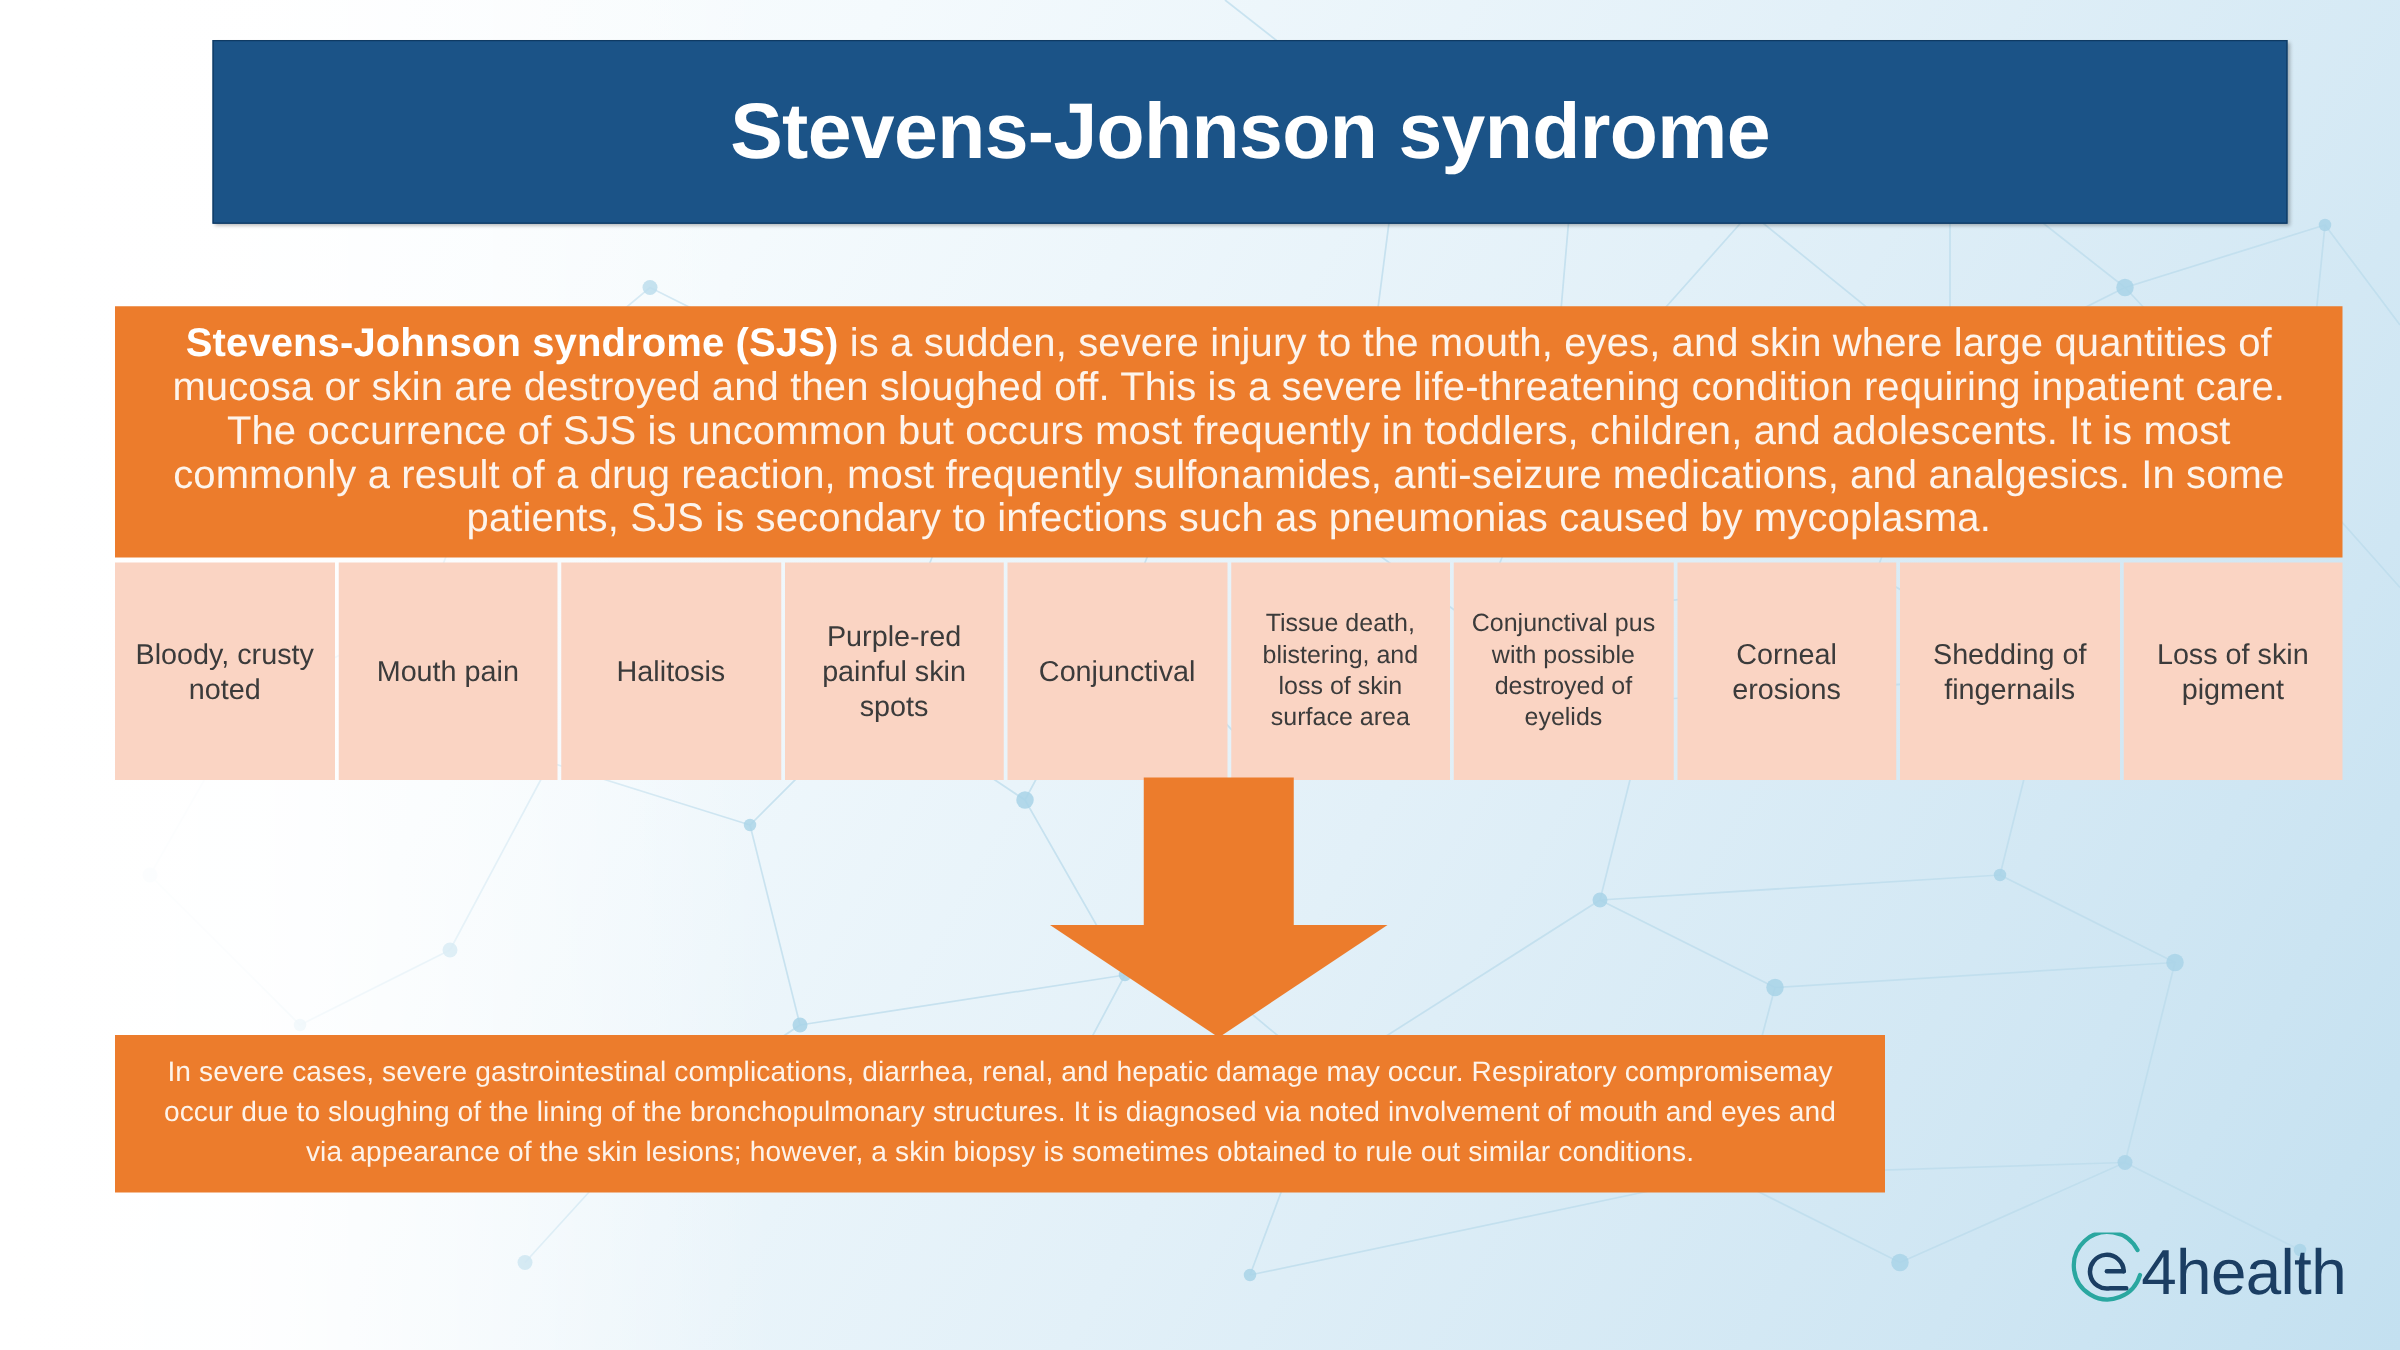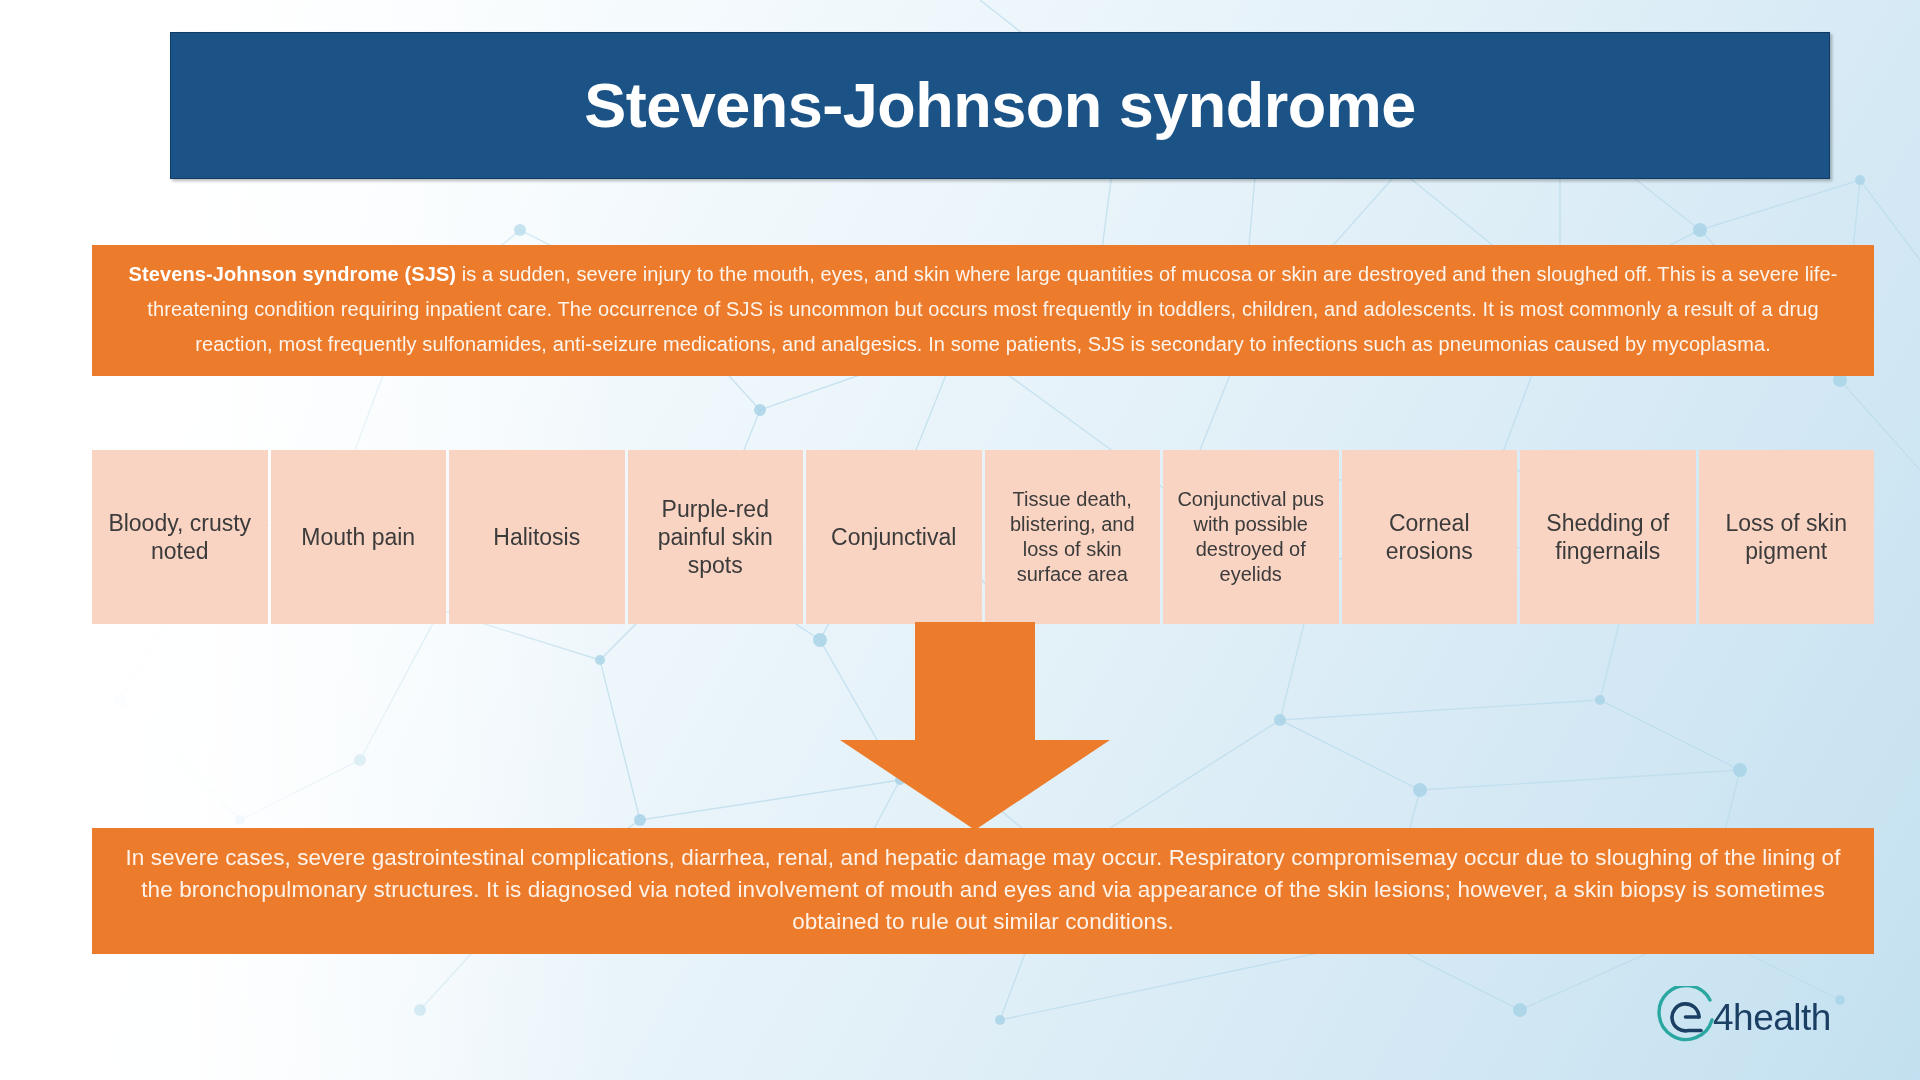--- a/index.html
+++ b/index.html
@@ -65,21 +65,21 @@
     position: absolute;
     left: 92px;
     top: 245px;
     width: 1782px;
     background: #ec7c2c;
     padding: 12px 26px 14px 26px;
     box-sizing: border-box;
   }
   .desc-text {
     color: #fdf4ec;
-    font-size: 20px;
+    font-size: 32px;
     line-height: 35px;
     text-align: center;
     letter-spacing: 0.1px;
   }
   .desc-text b {
     color: #ffffff;
     font-weight: bold;
   }
 
   
@@ -135,21 +135,21 @@
     border-left: 135px solid transparent;
     border-right: 135px solid transparent;
     border-top: 90px solid #ec7c2c;
   }
 
   
   .bottom-band {
     position: absolute;
     left: 92px;
     top: 828px;
-    width: 1782px;
+    width: 1416px;
     background: #ec7c2c;
     padding: 14px 28px 16px 28px;
     box-sizing: border-box;
   }
   .bottom-text {
     color: #fdf3ea;
     font-size: 22.5px;
     line-height: 32px;
     text-align: center;
     letter-spacing: 0.1px;
@@ -164,21 +164,21 @@
     align-items: center;
     height: 70px;
   }
   .logo-mark {
     position: relative;
     width: 62px;
     height: 62px;
     flex: 0 0 auto;
   }
   .logo-word {
-    font-size: 37px;
+    font-size: 51px;
     color: #1b3e63;
     letter-spacing: -0.5px;
     line-height: 1;
     margin-left: -4px;
   }
   .logo-word .four {
     color: #1b3e63;
   }
 </style>
 </head>

